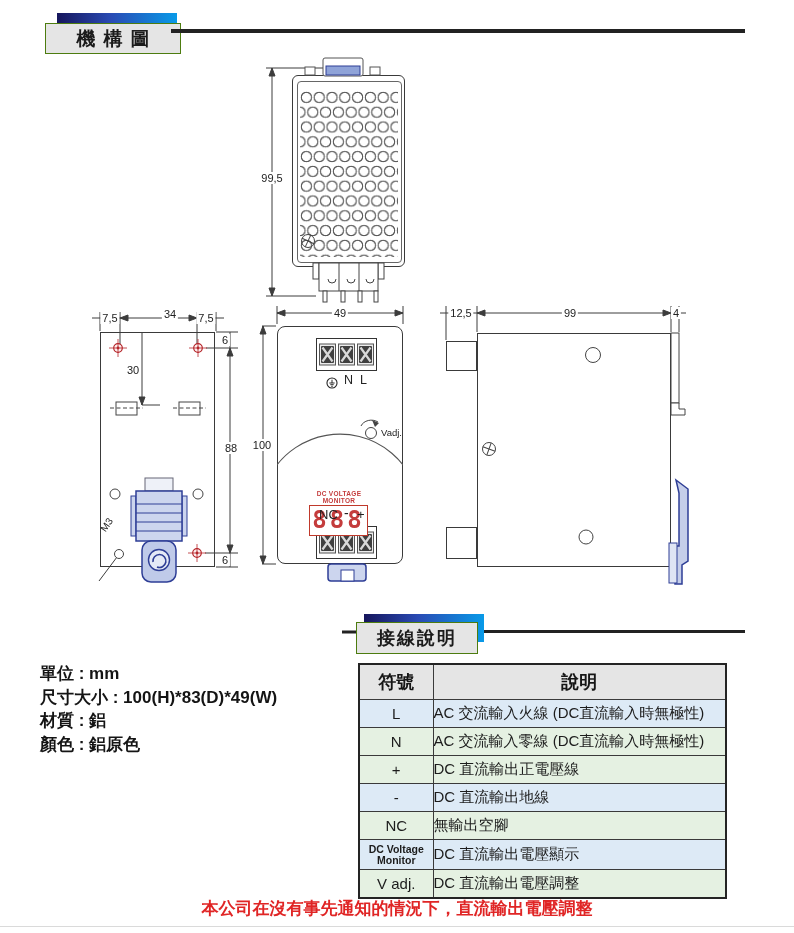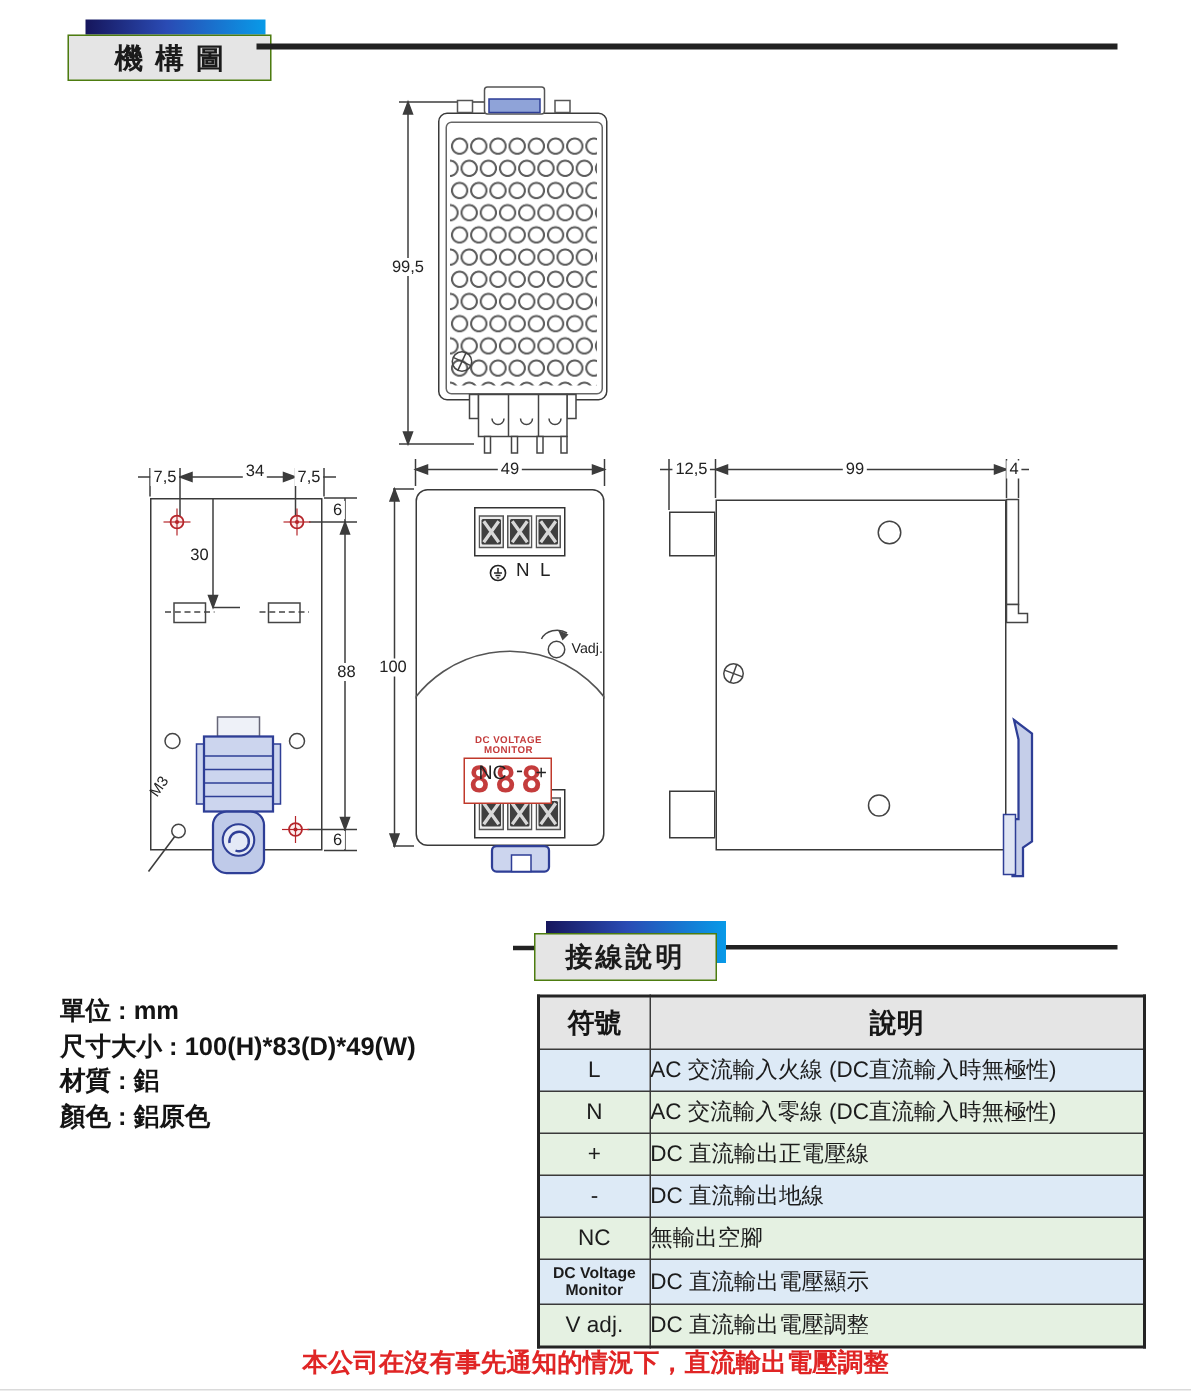--- a/index.html
+++ b/index.html
@@ -301,21 +301,21 @@
     <div class="spec-line">單位 : mm</div>
     <div class="spec-line">尺寸大小 : 100(H)*83(D)*49(W)</div>
     <div class="spec-line">材質 : 鋁</div>
     <div class="spec-line">顏色 : 鋁原色</div>
   </div>
 
   <div class="hdr-bar" style="left:364px;top:614px;width:120px;height:28px;"></div>
   <div class="hdr-box" style="left:356px;top:622px;width:120px;height:30px;font-size:18px;letter-spacing:2px;">接線說明</div>
   <div class="rule" style="left:484px;top:630px;width:261px;height:3px;"></div>
 
-  <table class="wire" style="left:358px;top:663px;width:406px;">
+  <table class="wire" style="left:358px;top:663px;width:369px;">
     <colgroup>
         <col style="width:74px;">
         <col>
       </colgroup>
     <tbody>
         <tr>
       <th class="sym">符號</th>
       <th class="desc" style="text-align:center;">說明</th>
     </tr>
     <tr class="row-b">

